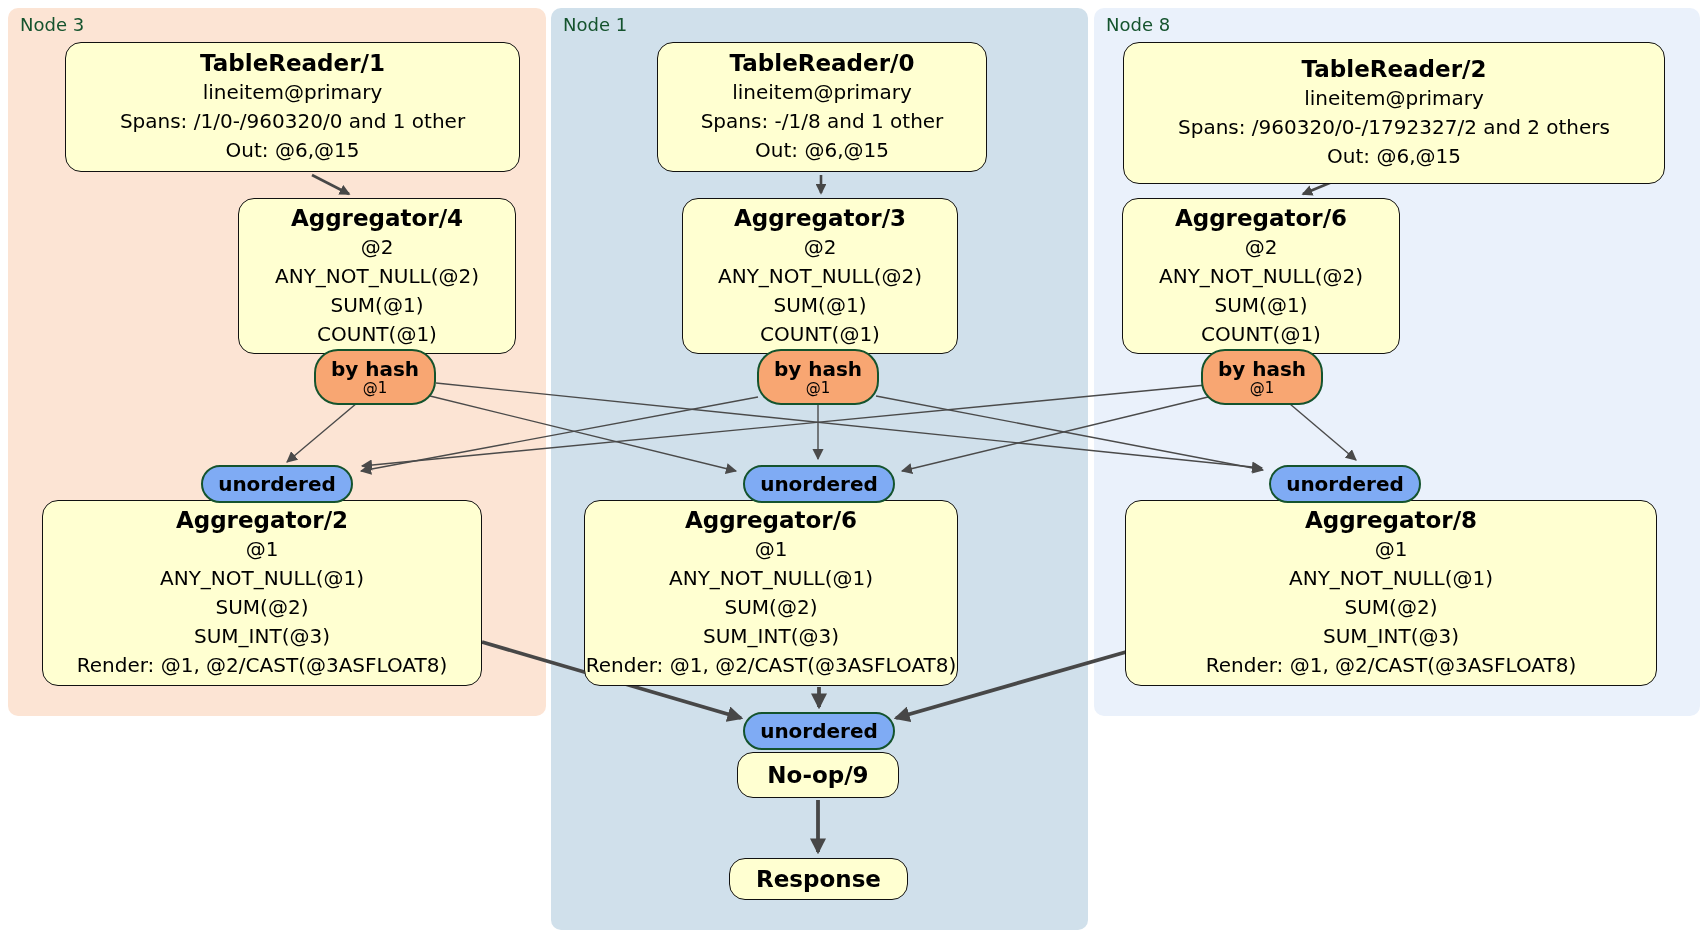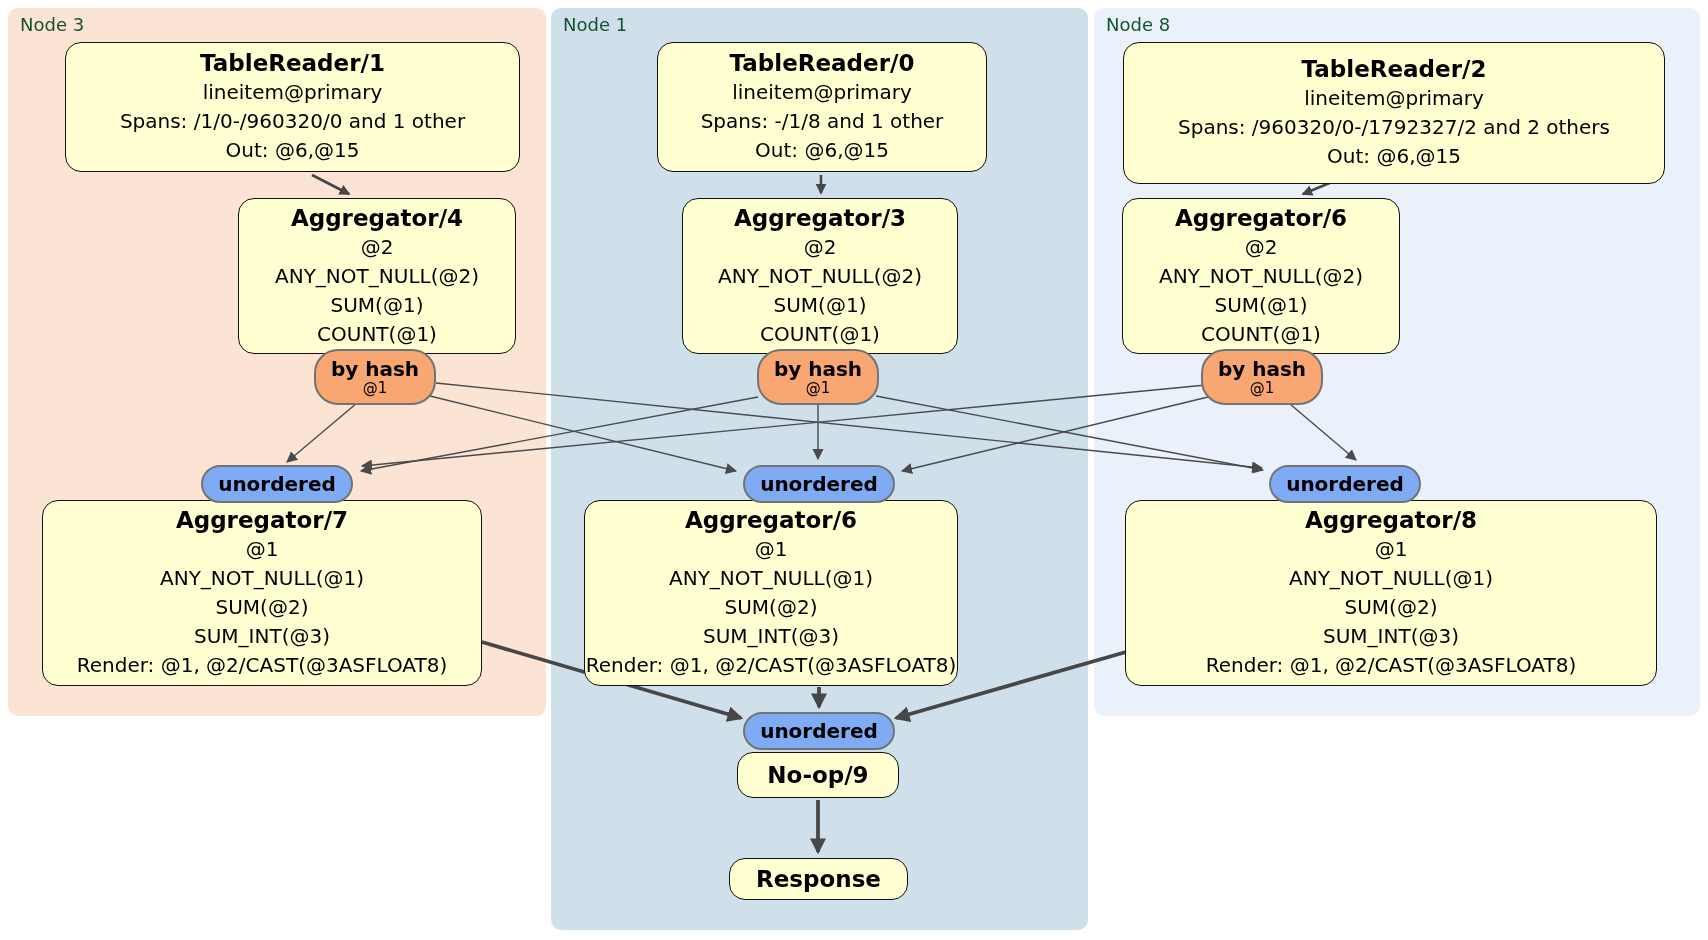--- a/index.html
+++ b/index.html
@@ -15,21 +15,21 @@
   .edges{position:absolute;left:0;top:0;z-index:2;}
   .pbox{
     position:absolute;z-index:3;background:var(--box-fill);
     border:1.6px solid #111;border-radius:16px;
     display:flex;flex-direction:column;align-items:center;justify-content:center;
     text-align:center;box-sizing:border-box;padding:4px 6px;
   }
   .ptitle{font-size:23px;font-weight:bold;line-height:29px;white-space:nowrap;}
   .pline{font-size:20px;line-height:29px;white-space:nowrap;}
   .oval{
-    position:absolute;z-index:4;border:2px solid #737373;box-sizing:border-box;
+    position:absolute;z-index:4;border:2px solid #14532d;box-sizing:border-box;
     display:flex;flex-direction:column;align-items:center;justify-content:center;
     text-align:center;
   }
   .oval-hash{background:var(--hash-fill);border-radius:24px;}
   .oval-stream{background:var(--stream-fill);border-radius:19px;}
   .oval-label{font-size:20px;font-weight:bold;line-height:22px;white-space:nowrap;}
   .oval-sub{font-size:15px;line-height:17px;white-space:nowrap;}
 </style>
 </head>
 <body>
@@ -117,21 +117,21 @@
   </div>
   <div class="pbox" style="left:1122px;top:198px;width:278px;height:156px;">
     <div class="ptitle">Aggregator/6</div>
     <div class="pline">@2</div>
     <div class="pline">ANY_NOT_NULL(@2)</div>
     <div class="pline">SUM(@1)</div>
     <div class="pline">COUNT(@1)</div>
   </div>
 
   <div class="pbox" style="left:42px;top:500px;width:440px;height:186px;">
-    <div class="ptitle">Aggregator/7</div>
+    <div class="ptitle">Aggregator/2</div>
     <div class="pline">@1</div>
     <div class="pline">ANY_NOT_NULL(@1)</div>
     <div class="pline">SUM(@2)</div>
     <div class="pline">SUM_INT(@3)</div>
     <div class="pline">Render: @1, @2/CAST(@3ASFLOAT8)</div>
   </div>
   <div class="pbox" style="left:584px;top:500px;width:374px;height:186px;">
     <div class="ptitle">Aggregator/6</div>
     <div class="pline">@1</div>
     <div class="pline">ANY_NOT_NULL(@1)</div>

